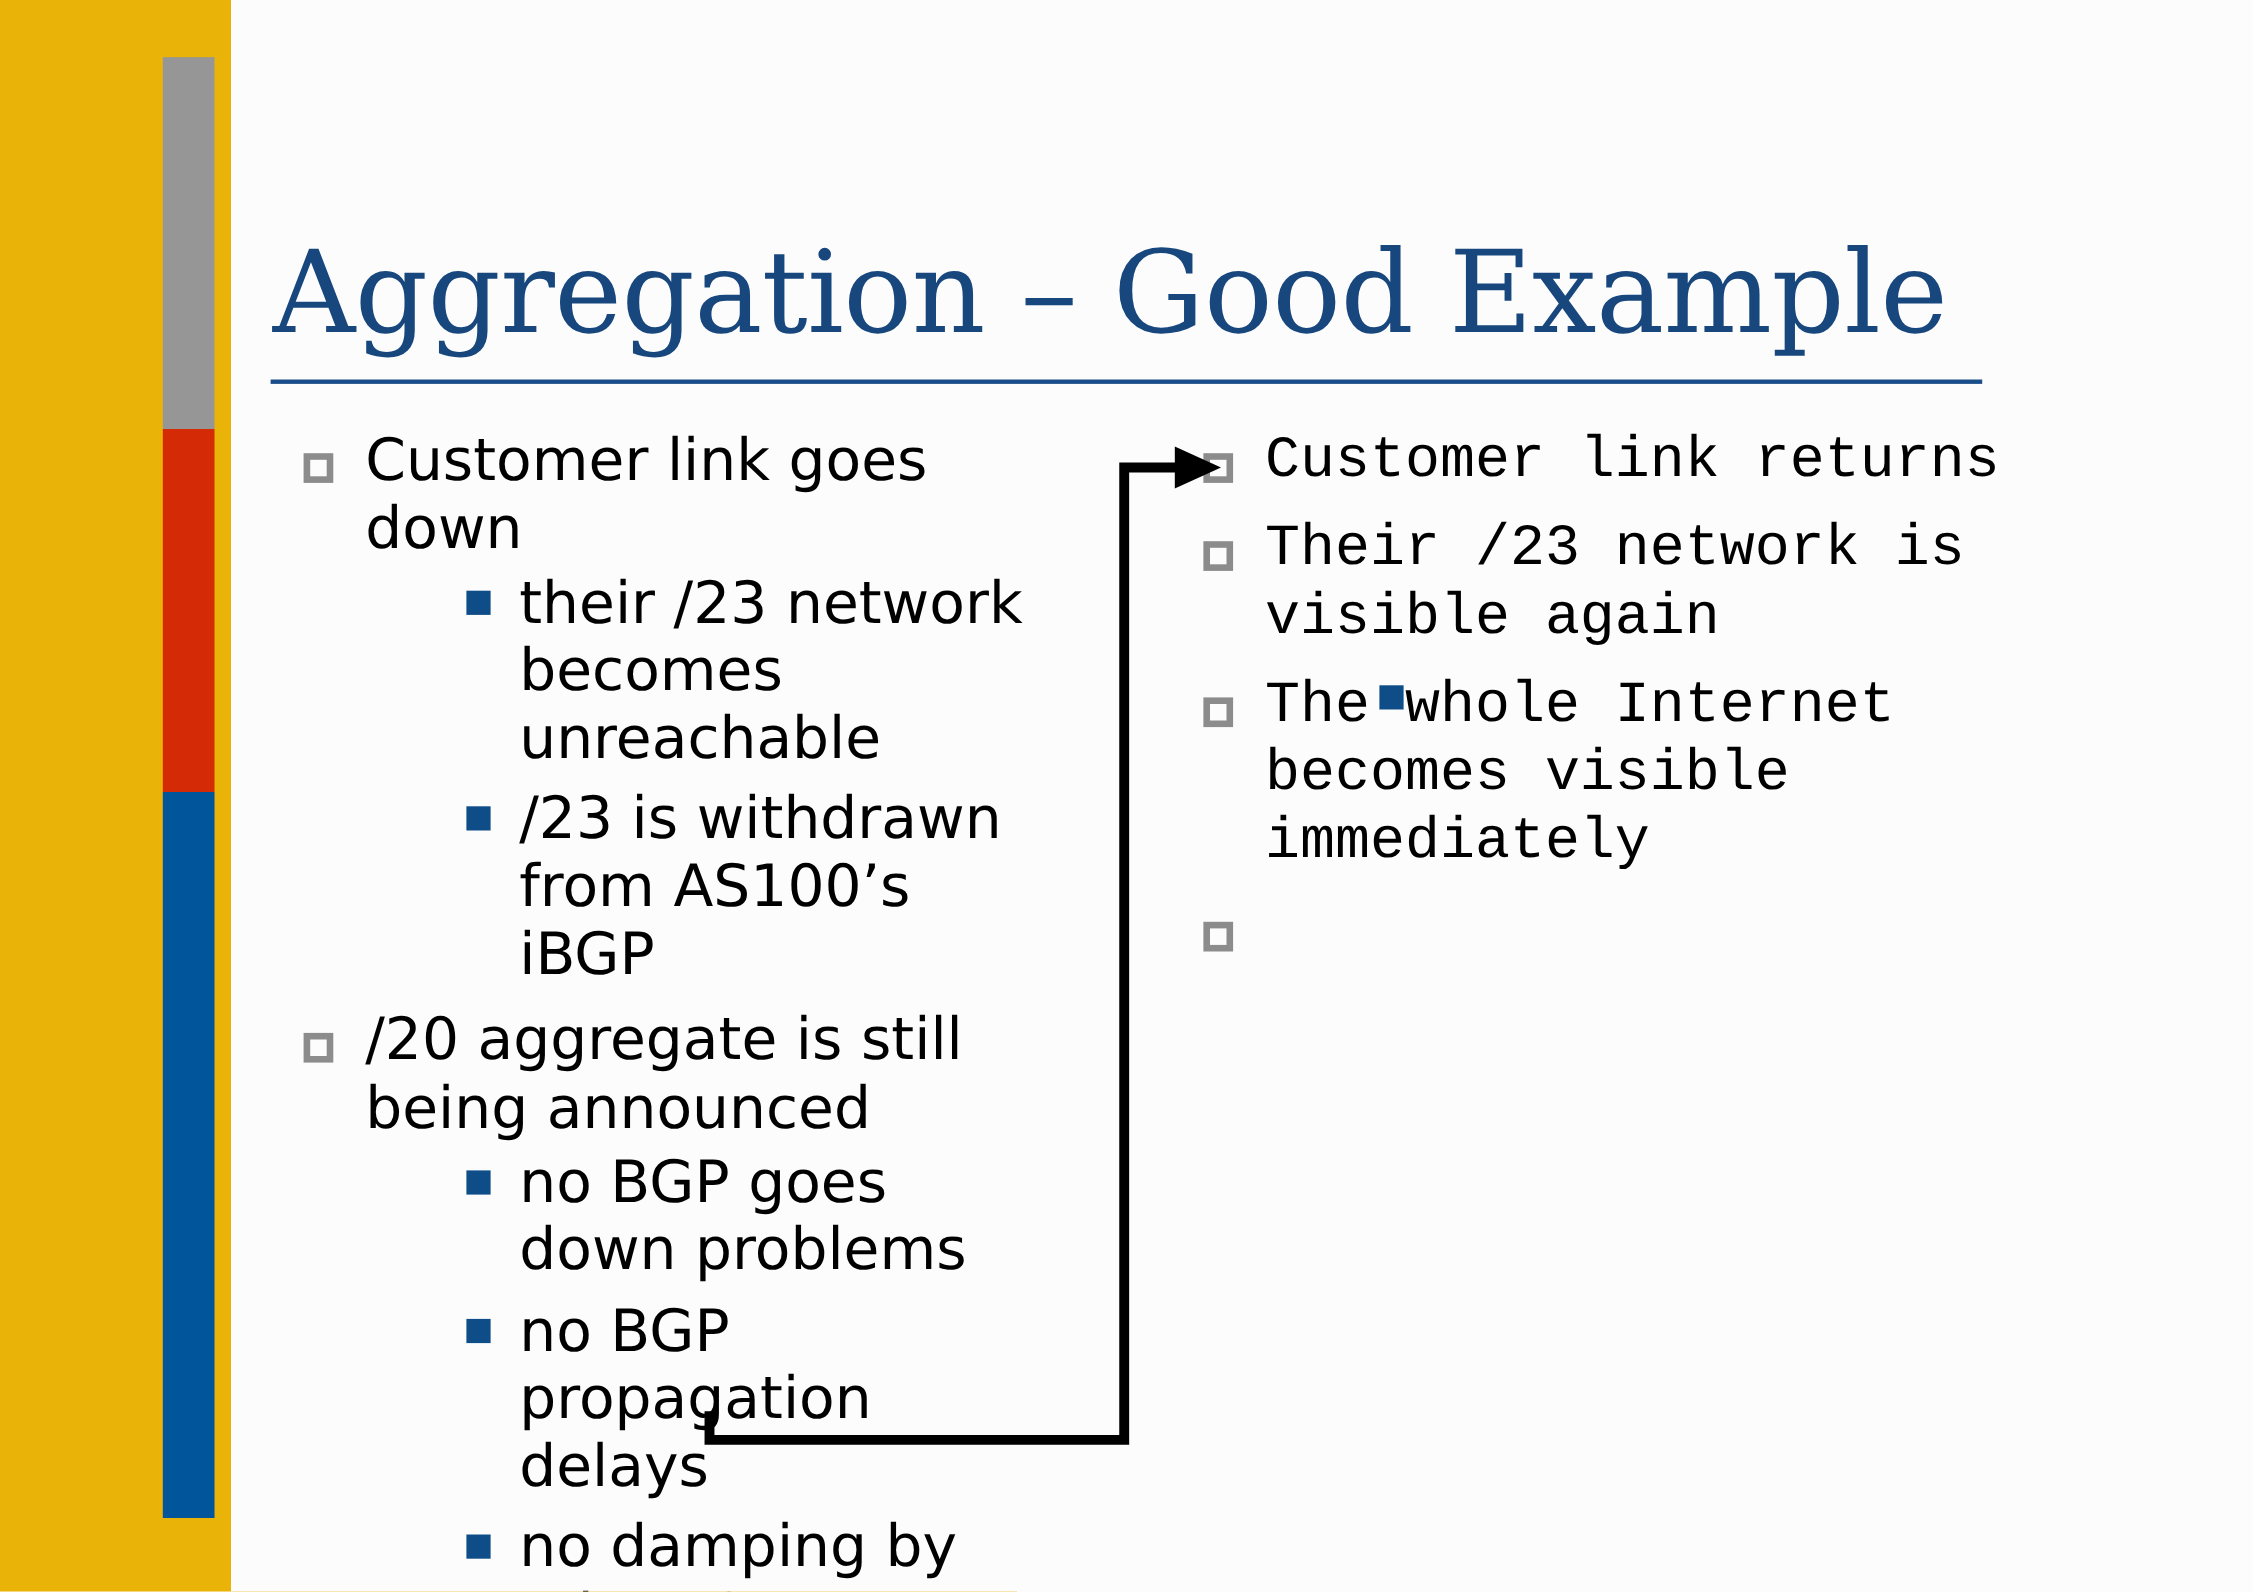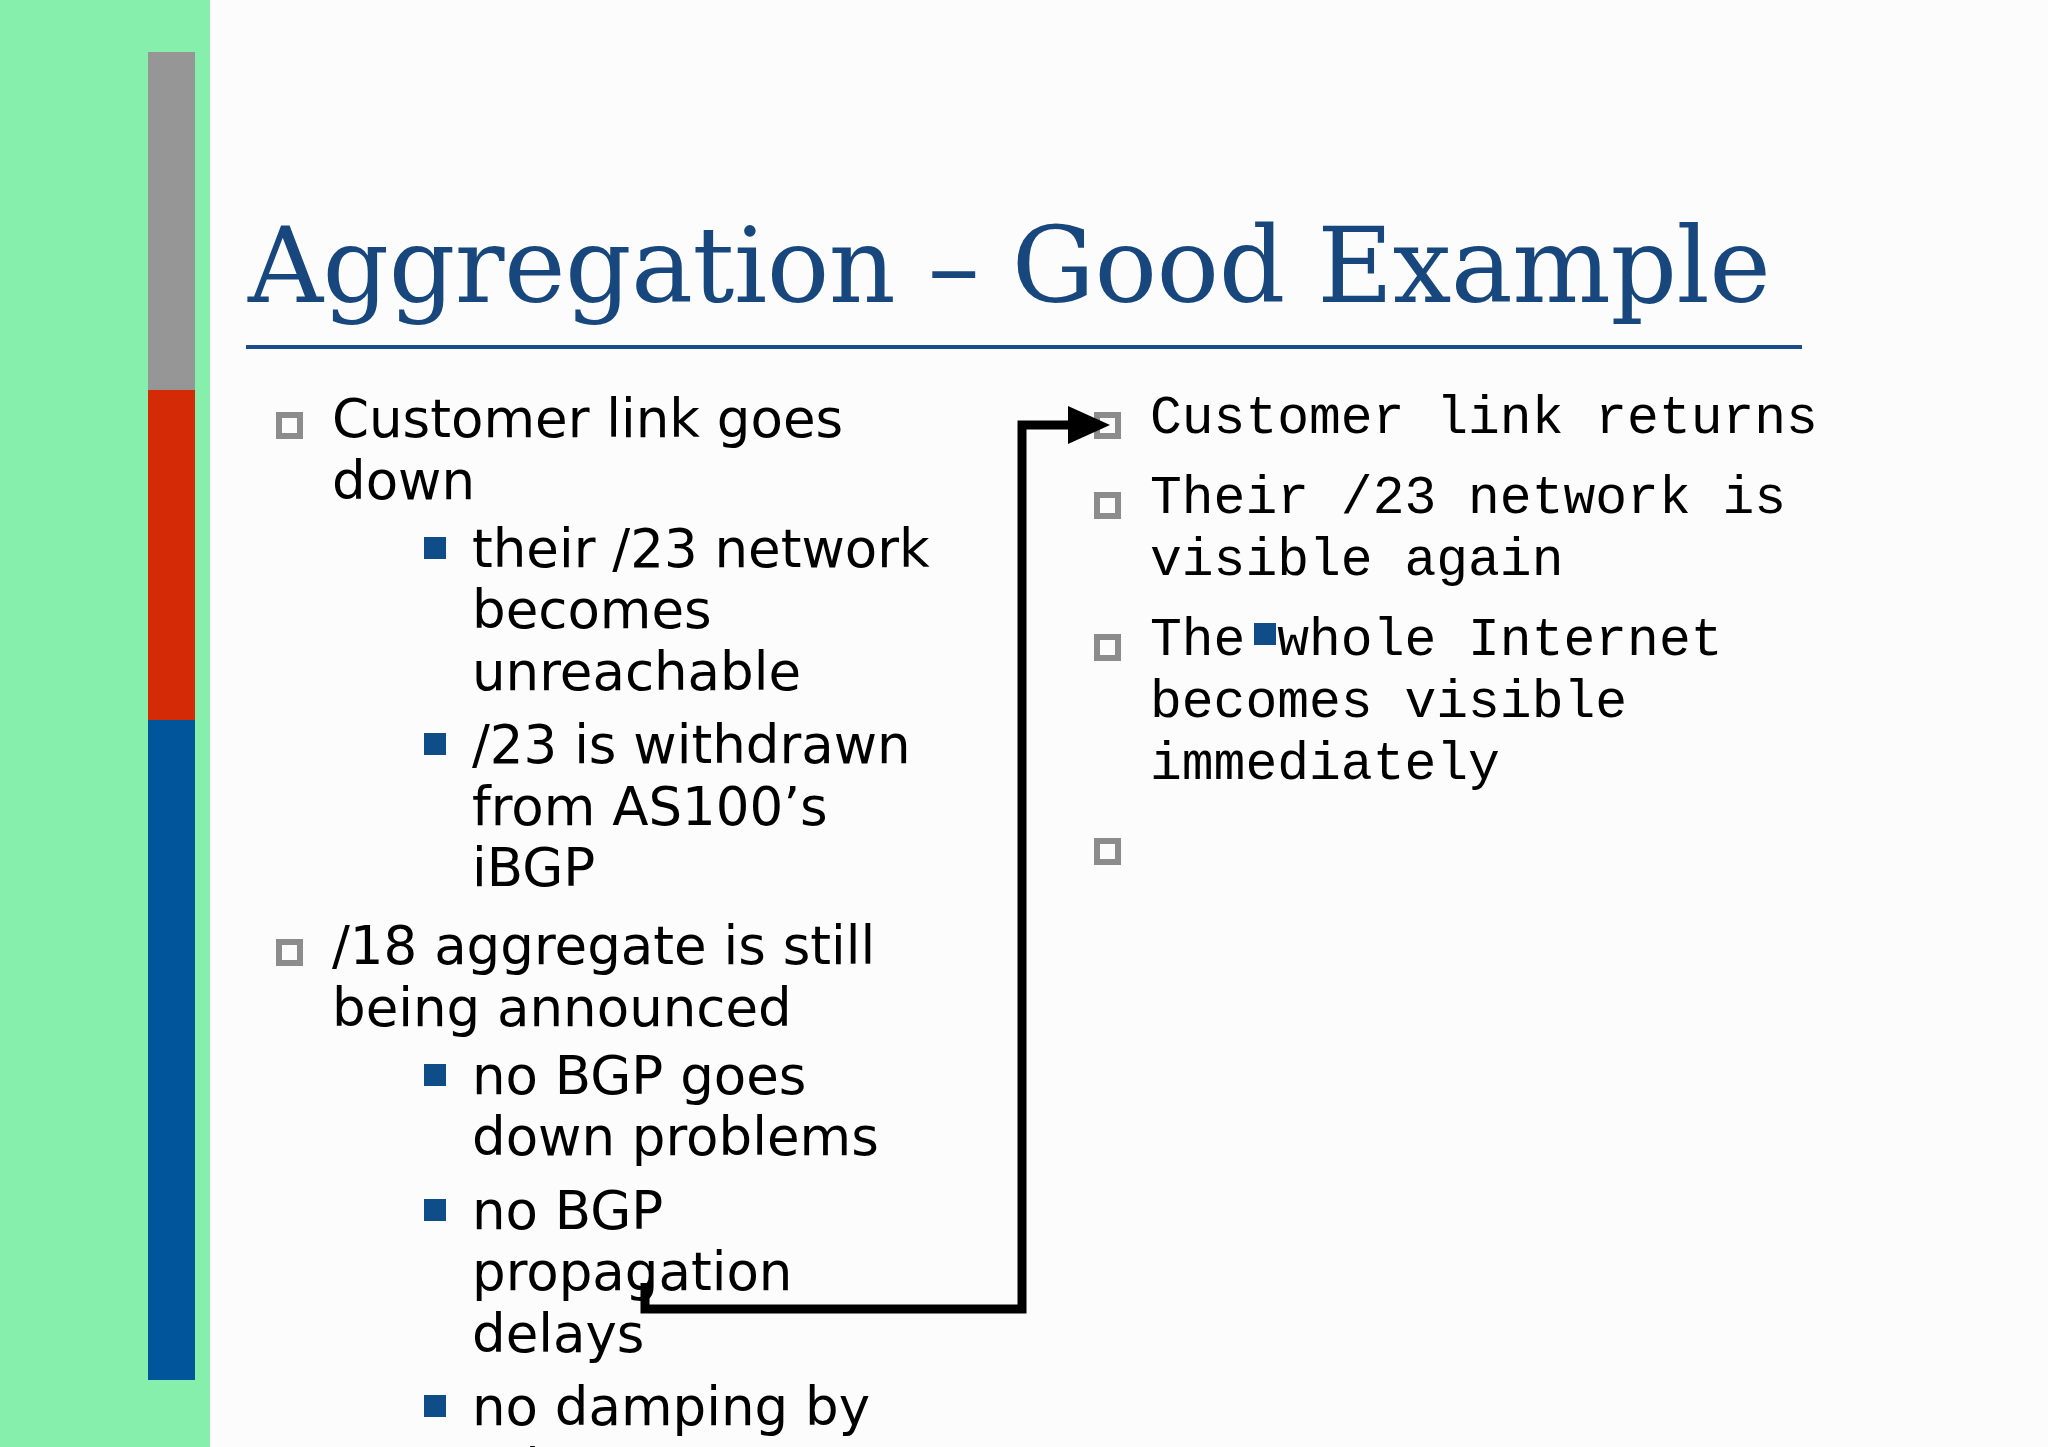--- a/index.html
+++ b/index.html
@@ -5,21 +5,21 @@
 <style>
   html, body {
     margin: 0;
     padding: 0;
     background: #ffffff;
   }
   #slide {
     position: relative;
     width: 2048px;
     height: 1447px;
-    background: #86efac;
+    background: #eab308;
     overflow: hidden;
     font-family: "DejaVu Sans", sans-serif;
   }
 
   
   #content-panel {
     position: absolute;
     left: 210px;
     top: 0px;
     width: 1838px;
@@ -164,21 +164,21 @@
           </li>
           <li class="b2">
             <span class="bullet2"></span>
             <span>/23 is withdrawn from AS100’s iBGP</span>
           </li>
         </ul>
       </li>
 
       <li class="b1">
         <span class="bullet1"></span>
-        <span>/18 aggregate is still being announced</span>
+        <span>/20 aggregate is still being announced</span>
         <ul class="lvl2">
           <li class="b2">
             <span class="bullet2"></span>
             <span>no BGP goes down problems</span>
           </li>
           <li class="b2">
             <span class="bullet2"></span>
             <span>no BGP propagation delays</span>
           </li>
           <li class="b2">

